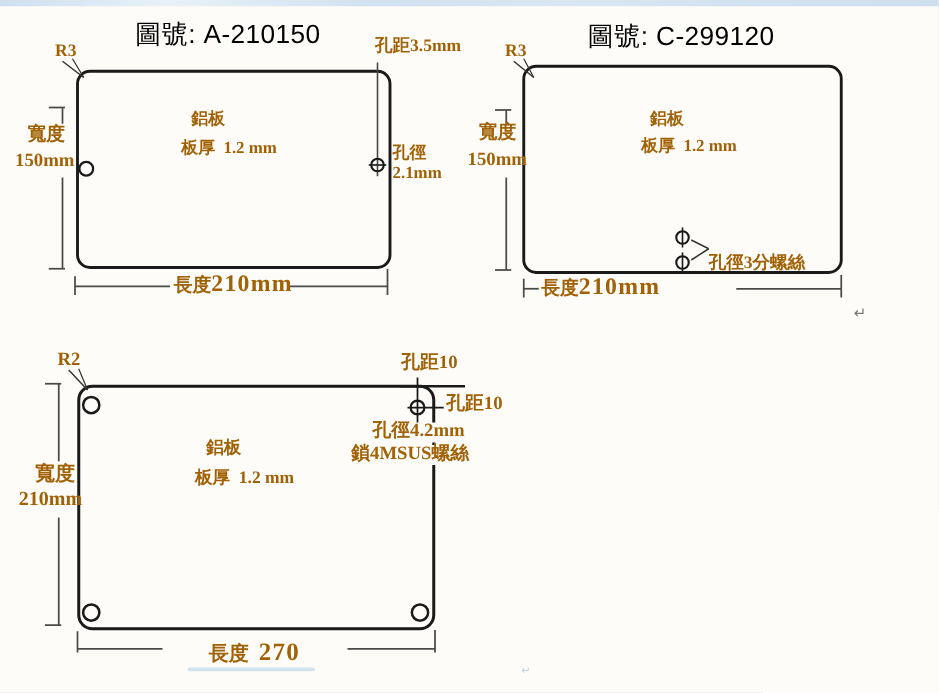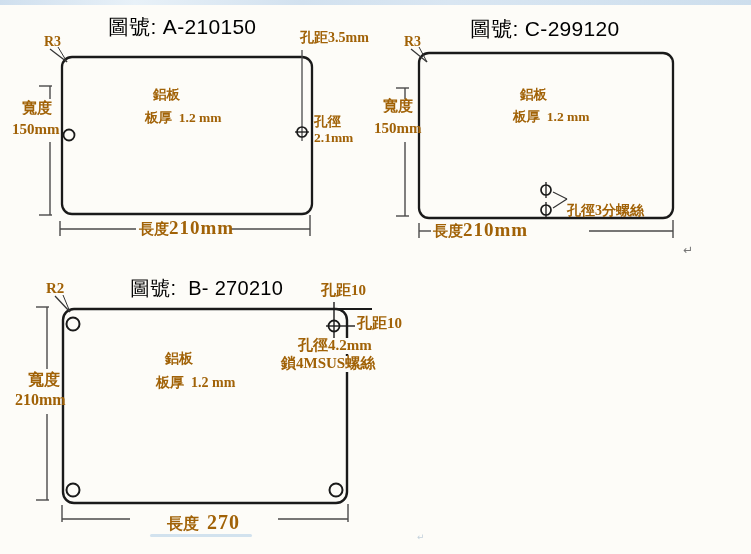--- a/index.html
+++ b/index.html
@@ -123,21 +123,20 @@
 
   <div class="title" style="left:470px;top:15px;">圖號: C-299120</div>
   <div class="cad f14" style="left:404px;top:35px;">R3</div>
   <div class="cad f15" style="left:383px;top:99px;">寬度</div>
   <div class="cad f15" style="left:374px;top:121px;">150mm</div>
   <div class="cad f13" style="left:520px;top:88px;">鋁板</div>
   <div class="cad f13" style="left:513px;top:110px;">板厚  1.2 mm</div>
   <div class="cad f14" style="left:567px;top:184px;margin-top:20px;">孔徑3分螺絲</div>
   <div class="cad" style="left:433px;top:220px;"><span class="f15">長度</span><span class="big-num">210mm</span></div>
 
-  <div class="title" style="left:130px;top:275px;font-size:20px;">圖號:  B- 270210</div>
   <div class="cad f15" style="left:46px;top:281px;">R2</div>
   <div class="cad f15" style="left:321px;top:283px;">孔距10</div>
   <div class="cad f15" style="left:357px;top:316px;">孔距10</div>
   <div class="cad f15 whitebg" style="left:296px;top:338px;">孔徑4.2mm</div>
   <div class="cad f15 whitebg" style="left:279px;top:356px;">鎖4MSUS螺絲</div>
   <div class="cad f16" style="left:28px;top:372px;">寬度</div>
   <div class="cad f16" style="left:15px;top:392px;">210mm</div>
   <div class="cad f14" style="left:165px;top:352px;">鋁板</div>
   <div class="cad f14" style="left:156px;top:376px;">板厚  1.2 mm</div>
   <div class="cad" style="left:167px;top:512px;"><span class="f16">長度</span><span class="f16">  </span><span class="big-num-b">270</span></div>

